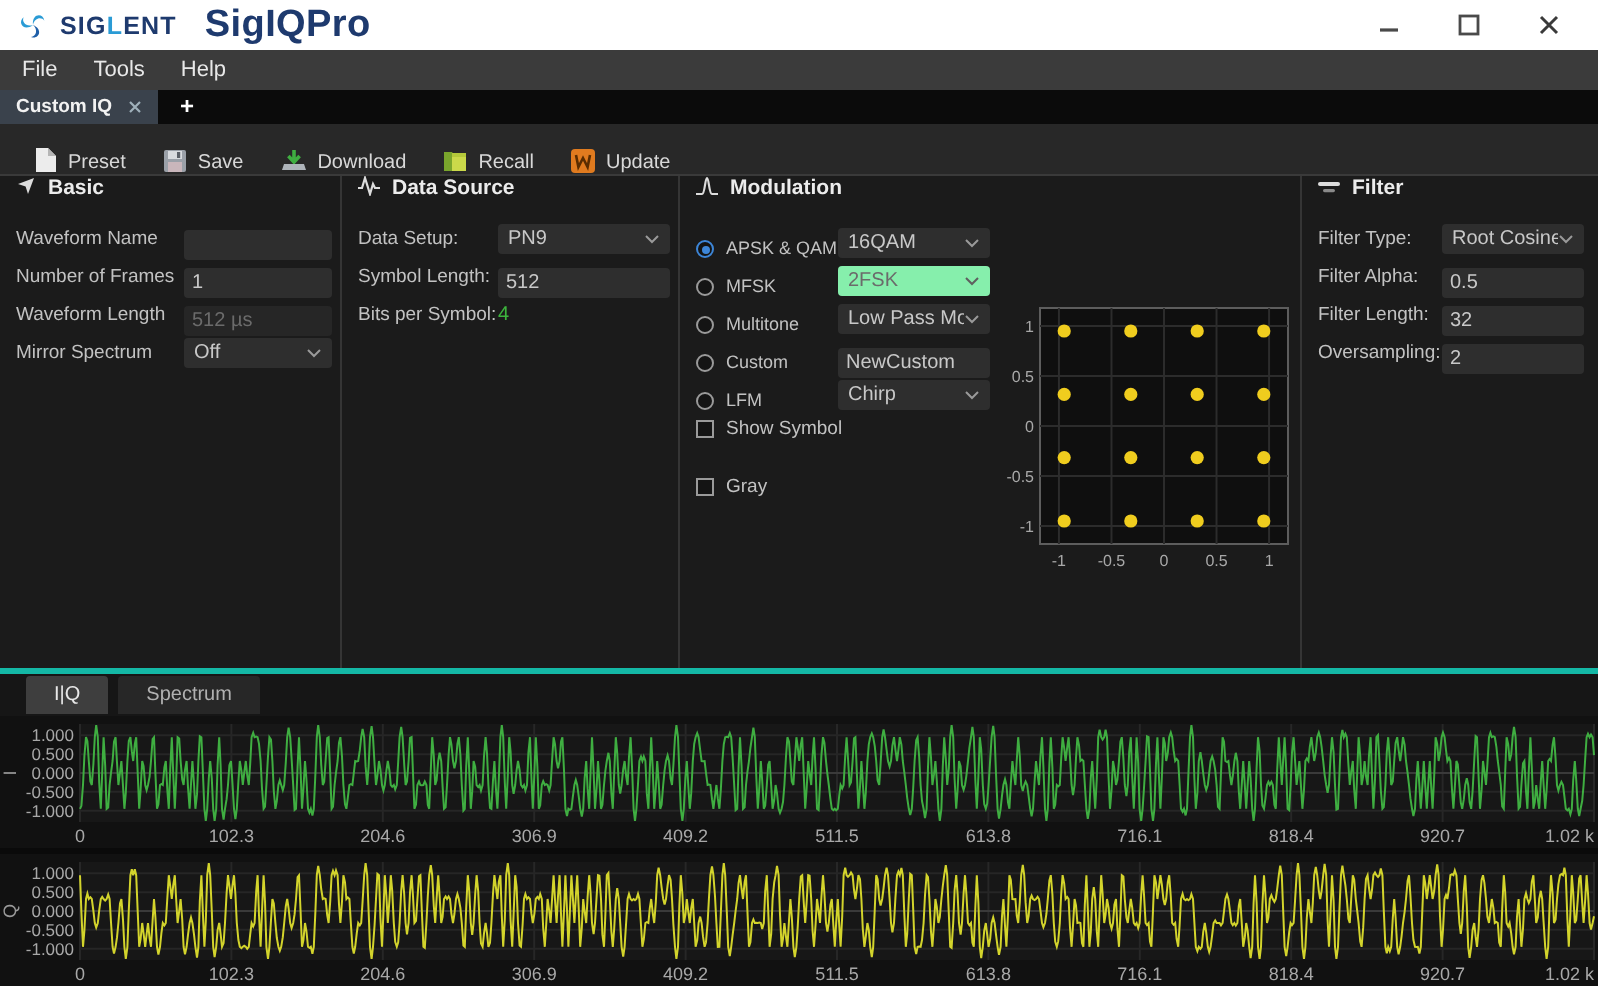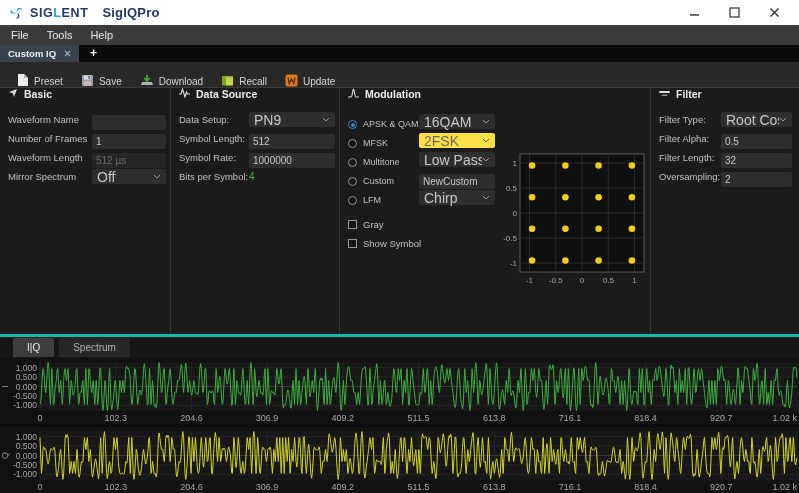--- a/index.html
+++ b/index.html
@@ -3,21 +3,21 @@
 <meta charset="utf-8">
 <style>
 *{box-sizing:border-box;margin:0;padding:0}
 body{background:#000}
 #app{width:799px;height:493px;font-family:"Liberation Sans",sans-serif;background:#141414;position:relative;overflow:hidden;color:#c8c8c8}
 
 .titlebar{height:25px;background:#ffffff;display:flex;align-items:center;padding:0 10px 0 8px}
 .brand{display:flex;align-items:center;gap:5px}
 .brand-text{font-size:12.5px;font-weight:bold;letter-spacing:.6px;color:#1e3a6e}
 .brand-text .lblue{color:#2a9bd5}
-.product{font-size:13px;font-weight:bold;color:#1e3a6e;margin-left:14px;letter-spacing:.2px}
+.product{font-size:19px;font-weight:bold;color:#1e3a6e;margin-left:14px;letter-spacing:.2px}
 .win-controls{margin-left:auto;display:flex;gap:26px;align-items:center;padding-right:8px}
 .win-btn{width:14px;height:14px;display:flex;align-items:center;justify-content:center}
 
 .menubar{height:20px;background:#3b3b3b;display:flex;align-items:center;padding-left:2px}
 .menu-item{font-size:11px;color:#e8e8e8;padding:0 9px;line-height:20px}
 
 .tabbar{height:17px;background:#0b0b0b;display:flex;align-items:stretch}
 .tab{background:#3a424c;display:flex;align-items:center;gap:8px;padding:0 8px;font-size:9.5px;font-weight:bold;color:#f2f2f2}
 .tab-add{color:#fff;font-size:12px;font-weight:bold;padding:0 11px;line-height:17px}
 
@@ -30,23 +30,23 @@
 .panel-basic{width:170px}.panel-ds{width:169px}.panel-mod{width:311px}.panel-filter{width:146px}
 .panel-header{height:22px;display:flex;align-items:flex-start;gap:6px;padding:0 8px;font-size:10.5px;font-weight:bold;color:#ececec}
 .frow{height:19px;display:flex;align-items:center;padding:0 4px 0 8px}
 .flabel{font-size:9.5px;color:#c2c2c2;flex:0 0 auto;white-space:nowrap}
 .panel-basic .flabel{width:84px}
 .panel-ds .flabel{width:70px}
 .panel-filter .flabel{width:62px}
 .fctrl{flex:1;height:15px;min-width:0}
 input.fin{width:100%;height:15px;background:#2e2e2e;border:0;border-radius:2px;color:#c8c8c8;font-size:10px;font-family:inherit;padding:0 4px;outline:none}
 input.fin.disabled{color:#6b6b6b;background:#262626}
-.fsel{height:15px;background:#2e2e2e;border-radius:2px;display:flex;align-items:center;padding:0 5px;font-size:14px;color:#c8c8c8}
+.fsel{height:15px;background:#2e2e2e;border-radius:2px;display:flex;align-items:center;padding:0 5px;font-size:10px;color:#c8c8c8}
 .fsel .sval{flex:1;white-space:nowrap;overflow:hidden}
-.fsel.disabled{background:#fde047}
+.fsel.disabled{background:#86efac}
 .fsel.disabled .sval{color:#6b6b6b}
 .fstatic{font-size:10px}
 
 .mod-row{height:19px;display:flex;align-items:flex-end;padding-left:8px}
 .radio{width:9px;height:9px;border:1px solid #9a9a9a;border-radius:50%;flex:0 0 auto;position:relative;background:#141414}
 .radio.checked{border-color:#3d86d8}
 .radio.checked::after{content:"";position:absolute;left:1.5px;top:1.5px;width:4px;height:4px;border-radius:50%;background:#3d86d8}
 .mod-label{font-size:9px;color:#c2c2c2;margin-left:6px;width:56px;white-space:nowrap;overflow:hidden}
 .mod-ctrl{width:76px;height:15px}
 .cb-row{height:19px;display:flex;align-items:center;padding-left:8px}
@@ -206,24 +206,20 @@
                 <path d="M1 1 L4 4 L7 1" stroke="#9a9a9a" fill="none"></path>
               </svg>
         </span>
           </span>
       </div>
       <div class="frow">
         <span class="flabel">Symbol Length:</span>
         <span class="fctrl"><input class="fin" value="512" style=""></span>
       </div>
       <div class="frow">
-        <span class="flabel">Symbol Rate:</span>
-        <span class="fctrl"><input class="fin" value="1000000" style=""></span>
-      </div>
-      <div class="frow">
         <span class="flabel">Bits per Symbol:</span>
         <span class="fstatic" style="color: rgb(61, 181, 61);">4</span>
       </div>
     </div>
 
     <div class="panel panel-mod">
       <div class="panel-header">
         <svg width="11" height="10" viewBox="0 0 11 10">
             <path d="M0 9 L3 9 C4.5 9 4.5 1 5.5 1 C6.5 1 6.5 9 8 9 L11 9" stroke="#dcdcdc" fill="none" stroke-width="1.1"></path>
           </svg>
@@ -275,27 +271,27 @@
         <span class="mod-label">LFM</span>
         <span class="mod-ctrl">
             <span class="fsel">
           <span class="sval">Chirp</span>
           <svg width="8" height="5" viewBox="0 0 8 5">
                 <path d="M1 1 L4 4 L7 1" stroke="#9a9a9a" fill="none"></path>
               </svg>
         </span>
           </span>
       </div>
+      <div class="cb-row">
+        <span class="checkbox"></span>
+        <span class="cb-label">Show Symbol</span>
+      </div>
       <div class="cb-row first">
         <span class="checkbox"></span>
         <span class="cb-label">Gray</span>
-      </div>
-      <div class="cb-row">
-        <span class="checkbox"></span>
-        <span class="cb-label">Show Symbol</span>
       </div>
       <svg class="const-svg" id="constellation" width="150" height="135">
           <rect x="22" y="4" width="124" height="118" fill="#0f0f0f" stroke="#5d5d5d" stroke-width="1"></rect>
           <line x1="31.457627118644062" y1="4" x2="31.457627118644062" y2="122" stroke="#2c2c2c"></line>
           <text x="31.457627118644062" y="133" fill="#a8a8a8" font-size="8" text-anchor="middle" font-family="Liberation Sans,sans-serif">-1</text>
           <line x1="57.728813559322035" y1="4" x2="57.728813559322035" y2="122" stroke="#2c2c2c"></line>
           <text x="57.728813559322035" y="133" fill="#a8a8a8" font-size="8" text-anchor="middle" font-family="Liberation Sans,sans-serif">-0.5</text>
           <line x1="84" y1="4" x2="84" y2="122" stroke="#2c2c2c"></line>
           <text x="84" y="133" fill="#a8a8a8" font-size="8" text-anchor="middle" font-family="Liberation Sans,sans-serif">0</text>
           <line x1="110.27118644067797" y1="4" x2="110.27118644067797" y2="122" stroke="#2c2c2c"></line>

